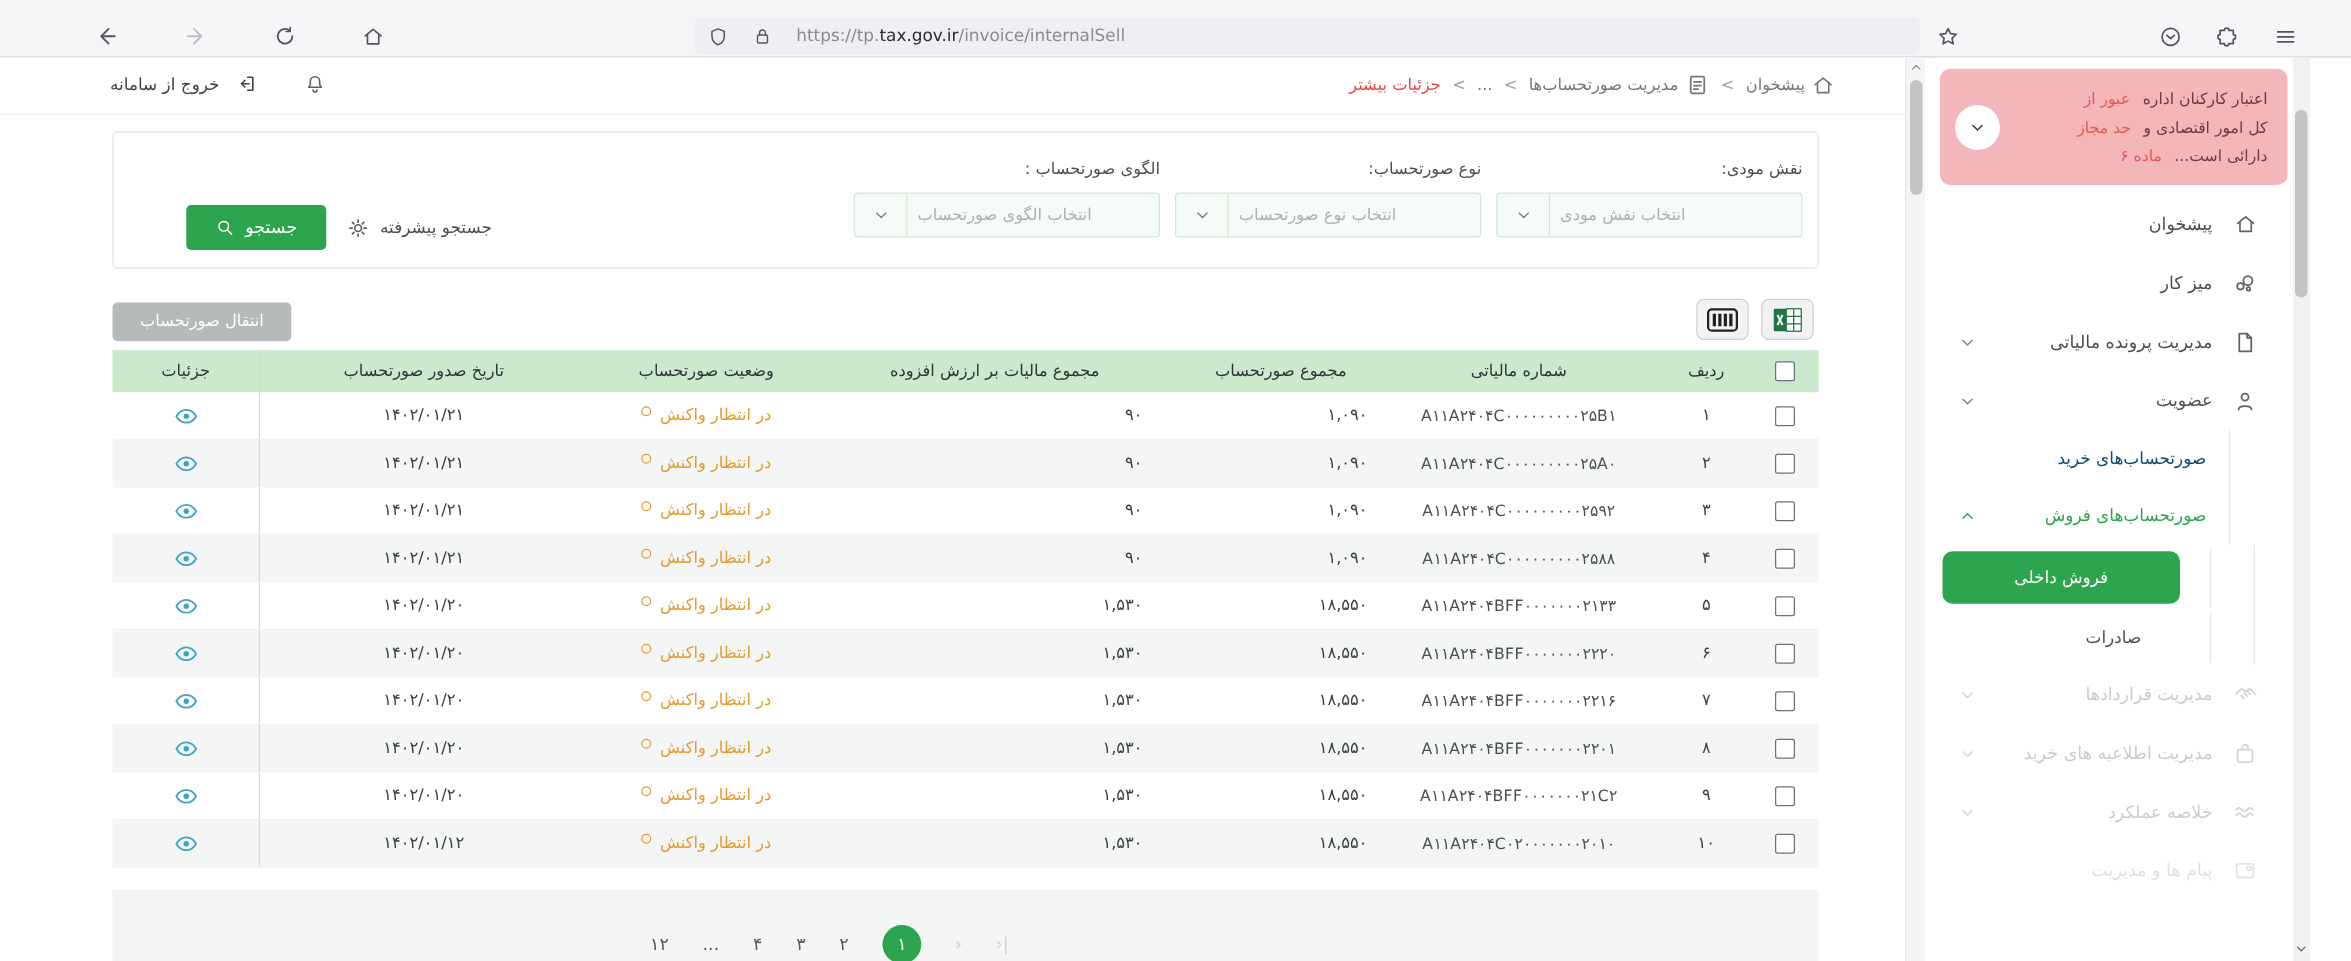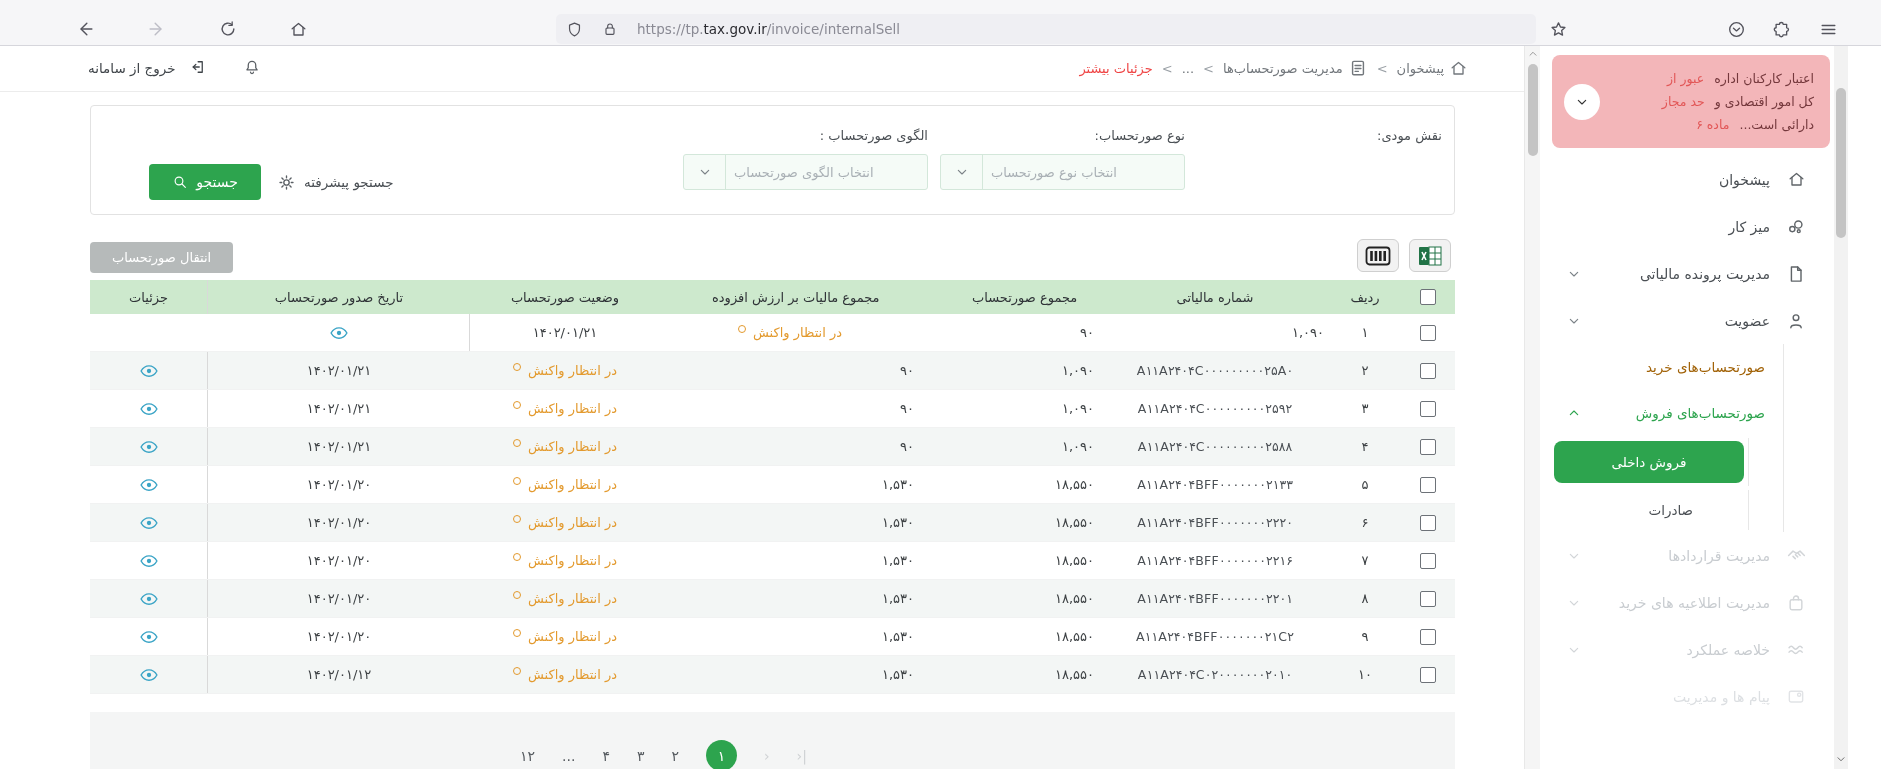--- a/index.html
+++ b/index.html
@@ -86,24 +86,24 @@
   .menu-item{height:47px;display:flex;align-items:center;direction:rtl;padding-right:26px;color:#4a4f54;font-size:14px;cursor:pointer;position:relative}
   .menu-item .mi-icon{width:24px;margin-left:14px;color:#5f6468;display:flex;justify-content:center}
   .menu-item .mi-chev{position:absolute;left:16px;color:#7b8287}
   .menu-item.green,{color:#2da44e}
   .menu-item.green{color:#2da44e}
   .menu-item.green .mi-icon,.menu-item.green .mi-chev{color:#2da44e}
   .menu-item.disabled{color:#c8ccd0;cursor:default}
   .menu-item.disabled .mi-icon,.menu-item.disabled .mi-chev{color:#d2d5d8}
   .menu-item.faded{color:#dcdfe2}
   .menu-item.faded .mi-icon{color:#e1e3e6}
-  .sub1{margin-right:50px;border-right:1px solid #e7e7e7;padding-right:18px;height:46px;display:flex;align-items:center;direction:rtl;font-size:13.5px;color:#a16207;cursor:pointer;position:relative}
+  .sub1{margin-right:50px;border-right:1px solid #e7e7e7;padding-right:18px;height:46px;display:flex;align-items:center;direction:rtl;font-size:13.5px;color:#0c4a6e;cursor:pointer;position:relative}
   .sub1.green{color:#2da44e}
   .sub1 .mi-chev{position:absolute;left:16px;color:#2da44e}
-  .sub2wrap{margin-right:50px;border-right:1px solid #e7e7e7;padding:2px 0}
+  .sub2wrap{margin-right:30px;border-right:1px solid #e7e7e7;padding:2px 0}
   .sub2{margin-right:34px;border-right:1px solid #e7e7e7;display:flex;align-items:center;direction:rtl}
   #internal-sell-btn{width:190px;height:42px;margin:3px auto 3px 4px;background:#2da44e;color:#fff;border:none;border-radius:8px;font-size:13.5px;font-family:inherit;cursor:pointer}
   .sub2.plain{height:40px;justify-content:flex-start;padding-right:55px;font-size:13.5px;color:#4a4f54;cursor:pointer}
 </style>
 </head>
 <body>
 
 <div id="browser-bar">
   <div class="navrow">
     <span class="nav-ic" style="left:72px">
@@ -215,20 +215,28 @@
       </span>
     </div>
 </div>
 
 <div id="content">
 
   <div id="filter-card">
     <div id="filter-row">
         <div class="filter-group">
           <div class="filter-label">نقش مودی:</div>
+          <div class="select">
+            <span class="chev">
+              <svg width="16" height="16" viewBox="0 0 24 24" fill="none" stroke="currentColor" stroke-width="1.7" stroke-linecap="round" stroke-linejoin="round">
+                <path d="M6.5 9.5 L12 15 L17.5 9.5"></path>
+              </svg>
+            </span>
+            <span class="ph">انتخاب نقش مودی</span>
+          </div>
         </div>
         <div class="filter-group">
           <div class="filter-label">نوع صورتحساب:</div>
           <div class="select">
             <span class="chev">
               <svg width="16" height="16" viewBox="0 0 24 24" fill="none" stroke="currentColor" stroke-width="1.7" stroke-linecap="round" stroke-linejoin="round">
                 <path d="M6.5 9.5 L12 15 L17.5 9.5"></path>
               </svg>
             </span>
             <span class="ph">انتخاب نوع صورتحساب</span>
@@ -300,20 +308,23 @@
         <div class="cell c-vat">مجموع مالیات بر ارزش افزوده</div>
         <div class="cell c-status">وضعیت صورتحساب</div>
         <div class="cell c-date">تاریخ صدور صورتحساب</div>
         <div class="cell c-detail">جزئیات</div>
       </div>
       <div class="t-row">
         <div class="cell c-check">
           <span class="cb"></span>
         </div>
         <div class="cell c-row">۱</div>
+        <div class="cell c-tax">
+          <span class="taxid">A۱۱A۲۴۰۴C۰۰۰۰۰۰۰۰۰۲۵B۱</span>
+        </div>
         <div class="cell c-total num">۱,۰۹۰</div>
         <div class="cell c-vat num">۹۰</div>
         <div class="cell c-status">
           <span class="status">
             <span class="dot"></span>
             <span>در انتظار واکنش</span>
           </span>
         </div>
         <div class="cell c-date num">۱۴۰۲/۰۱/۲۱</div>
         <div class="cell c-detail">

